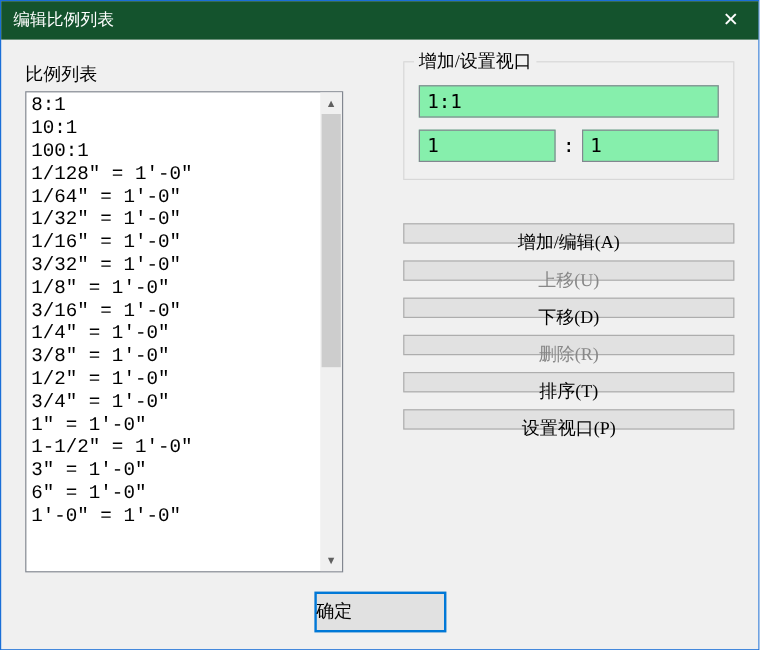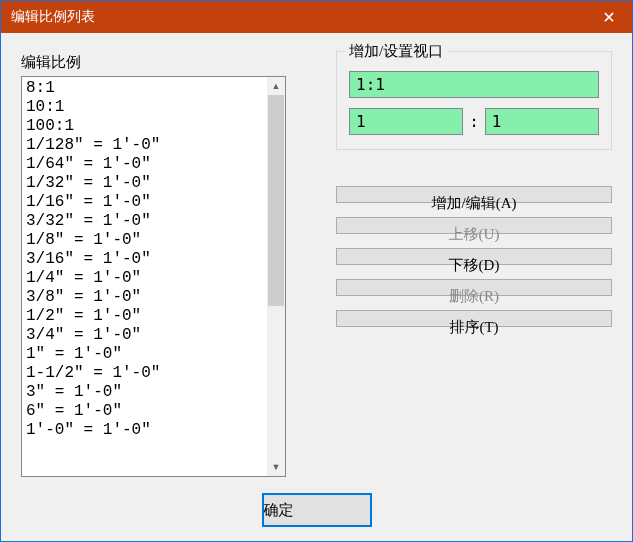--- a/index.html
+++ b/index.html
@@ -12,21 +12,21 @@
   .window {
     width: 633px;
     height: 542px;
     border: 1px solid #1a6fd8;
     background: #f0f0f0;
     display: flex;
     flex-direction: column;
   }
   .titlebar {
     height: 32px;
-    background: #c2410c;
+    background: #14532d;
     color: #fff;
     display: flex;
     align-items: center;
     justify-content: space-between;
     padding-left: 10px;
   }
   .titlebar .title { font-size: 14px; }
   .close-btn {
     width: 46px;
     height: 32px;
@@ -185,21 +185,21 @@
 <div class="window">
   <div class="titlebar">
     <span class="title">编辑比例列表</span>
     <button class="close-btn">
       <span>✕</span>
     </button>
   </div>
   <div class="body">
     <div class="main">
       <div class="left">
-        <div class="label-top">编辑比例</div>
+        <div class="label-top">比例列表</div>
         <div class="listbox">
           <div class="list-inner" id="list-inner"><div class="list-item">8:1</div><div class="list-item">10:1</div><div class="list-item">100:1</div><div class="list-item">1/128″ = 1'-0″</div><div class="list-item">1/64″ = 1'-0″</div><div class="list-item">1/32″ = 1'-0″</div><div class="list-item">1/16″ = 1'-0″</div><div class="list-item">3/32″ = 1'-0″</div><div class="list-item">1/8″ = 1'-0″</div><div class="list-item">3/16″ = 1'-0″</div><div class="list-item">1/4″ = 1'-0″</div><div class="list-item">3/8″ = 1'-0″</div><div class="list-item">1/2″ = 1'-0″</div><div class="list-item">3/4″ = 1'-0″</div><div class="list-item">1″ = 1'-0″</div><div class="list-item">1-1/2″ = 1'-0″</div><div class="list-item">3″ = 1'-0″</div><div class="list-item">6″ = 1'-0″</div><div class="list-item">1'-0″ = 1'-0″</div></div>
           <div class="scrollbar">
             <div class="sb-btn">
               <span>▲</span>
             </div>
             <div class="sb-track">
               <div class="sb-thumb"></div>
             </div>
             <div class="sb-btn">
@@ -219,20 +219,21 @@
             <span class="colon">:</span>
             <input class="inp" value="1" style="">
           </div>
         </div>
         <div class="btns">
           <div class="btn">增加/编辑(A)</div>
           <div class="btn disabled">上移(U)</div>
           <div class="btn">下移(D)</div>
           <div class="btn disabled">删除(R)</div>
           <div class="btn">排序(T)</div>
+          <div class="btn">设置视口(P)</div>
         </div>
       </div>
     </div>
     <div class="bottom">
       <div class="bbtn default">确定</div>
     </div>
   </div>
 </div>
 
 </body></html>

